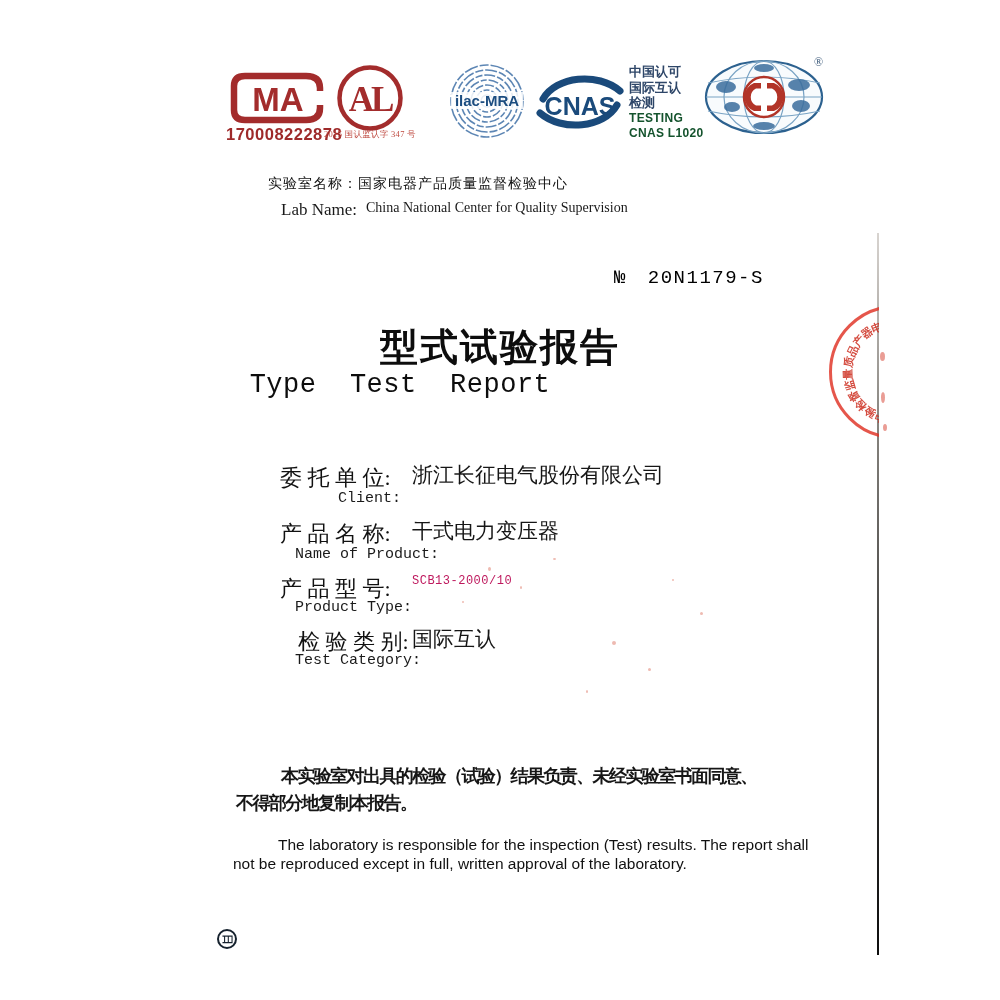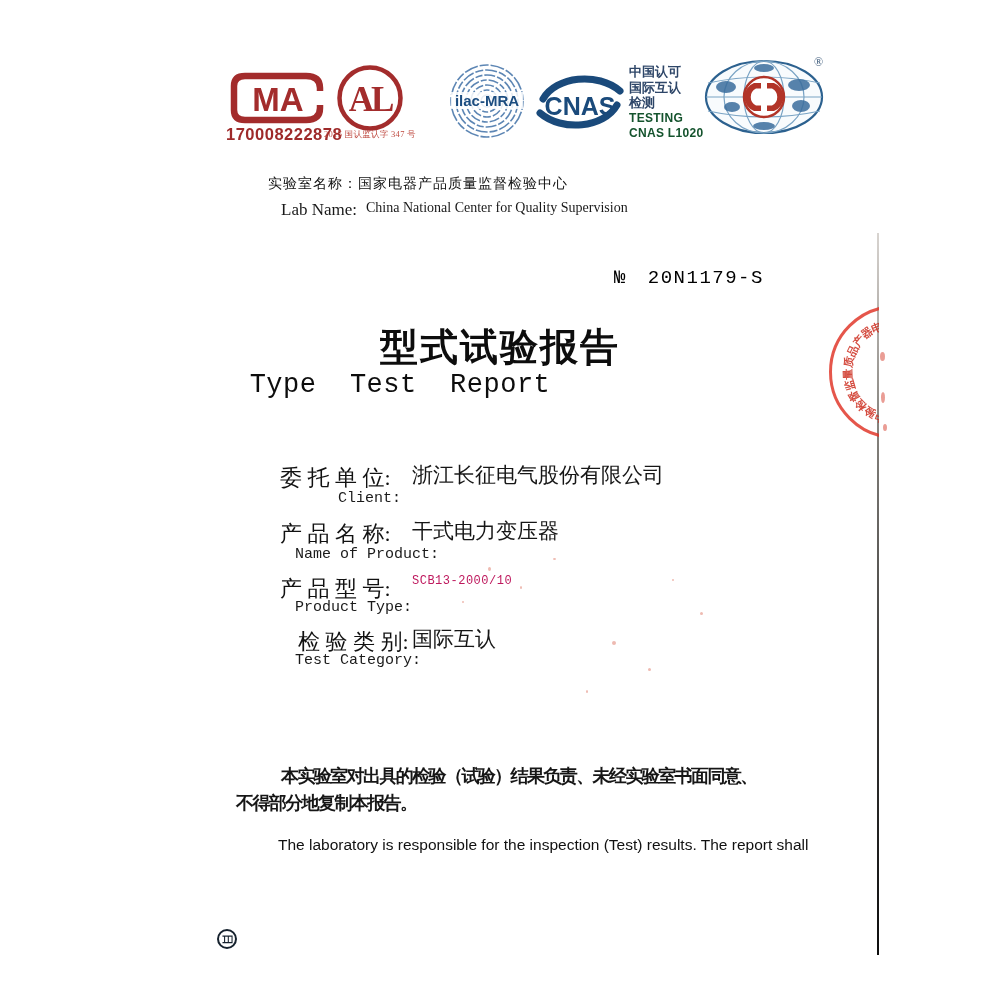--- a/index.html
+++ b/index.html
@@ -155,20 +155,21 @@
   </div>
   <div>
     <div class="abs f-zh" style="left:280px;top:627px;margin-left:18px;">检 验 类 别:</div>
     <div class="abs f-val" style="left:412px;top:625px;">国际互认</div>
     <div class="abs mono f-en" style="left:295px;top:652px;">Test Category:</div>
   </div>
 
   <div class="abs disc-zh" style="left:281px;top:764px;">本实验室对出具的检验（试验）结果负责、未经实验室书面同意、</div>
   <div class="abs disc-zh" style="left:236px;top:791px;">不得部分地复制本报告。</div>
   <div class="abs disc-en" style="left:278px;top:836px;">The laboratory is responsible for the inspection (Test) results. The report shall</div>
+  <div class="abs disc-en" style="left:233px;top:855px;">not be reproduced except in full, written approval of the laboratory.</div>
 
   <div class="abs edge-line"></div>
 
   <div class="abs stamp-clip">
     <div class="stamp-circle">
       <div>
           <span class="stamp-char" style="left: 45.4825px; top: 19.7157px; transform: translate(-50%, -50%) rotate(-22.6923deg);">电</span>
           <span class="stamp-char" style="left: 35.4226px; top: 25.434px; transform: translate(-50%, -50%) rotate(-36.5385deg);">器</span>
           <span class="stamp-char" style="left: 27.0236px; top: 33.3937px; transform: translate(-50%, -50%) rotate(-50.3846deg);">产</span>
           <span class="stamp-char" style="left: 20.7735px; top: 43.1321px; transform: translate(-50%, -50%) rotate(-64.2308deg);">品</span>

